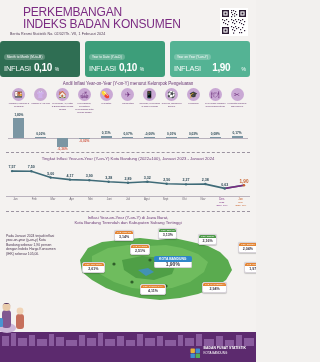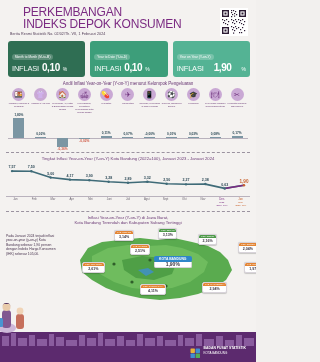--- a/index.html
+++ b/index.html
@@ -21,21 +21,21 @@
     margin-top: 2px; font-size: 3.6px; color: #4a3550; letter-spacing: 0.1px;
   }
   .qr {
     position: absolute; right: 8px; top: 8px;
     width: 28px; height: 28px; background: #ffffff;
     padding: 1px;
   }
   .qr svg { display: block; }
 
   
-  .cards { display: flex; gap: 5px; padding: 3px 6px 0 8px; }
+  .cards { display: flex; gap: 5px; padding: 3px 6px 0 0; }
   .card {
     flex: 1; border-radius: 3px; padding: 3px 4px 4px 4px; color: #fff;
     position: relative; min-height: 23px;
   }
   .card.c1 { background: #2f6e53; }
   .card.c2 { background: #3d9e7a; }
   .card.c3 { background: #54b394; }
   .card-tag {
     display: inline-block; font-size: 3px; letter-spacing: 0.1px;
     background: rgba(255,255,255,0.22); border-radius: 5px;
@@ -170,21 +170,21 @@
     opacity: 0.95;
   }
 </style>
 </head>
 <body>
 
 <div class="page">
 
   <div class="header">
     <div class="title-line">PERKEMBANGAN</div>
-    <div class="title-line">INDEKS DEPOK KONSUMEN</div>
+    <div class="title-line">INDEKS BADAN KONSUMEN</div>
     <div class="subtitle">Berita Resmi Statistik No. 02/02/Th. VII, 1 Februari 2024</div>
     <div class="qr">
       <svg viewBox="0 0 26 26" width="26" height="26">
         <rect width="26" height="26" fill="#fff"></rect>
         <g fill="#2b1a33">
           <rect x="1" y="1" width="7" height="7"></rect>
             <rect x="2.4" y="2.4" width="4.2" height="4.2" fill="#fff"></rect>
             <rect x="3.5" y="3.5" width="2" height="2"></rect>
           <rect x="18" y="1" width="7" height="7"></rect>
             <rect x="19.4" y="2.4" width="4.2" height="4.2" fill="#fff"></rect>

